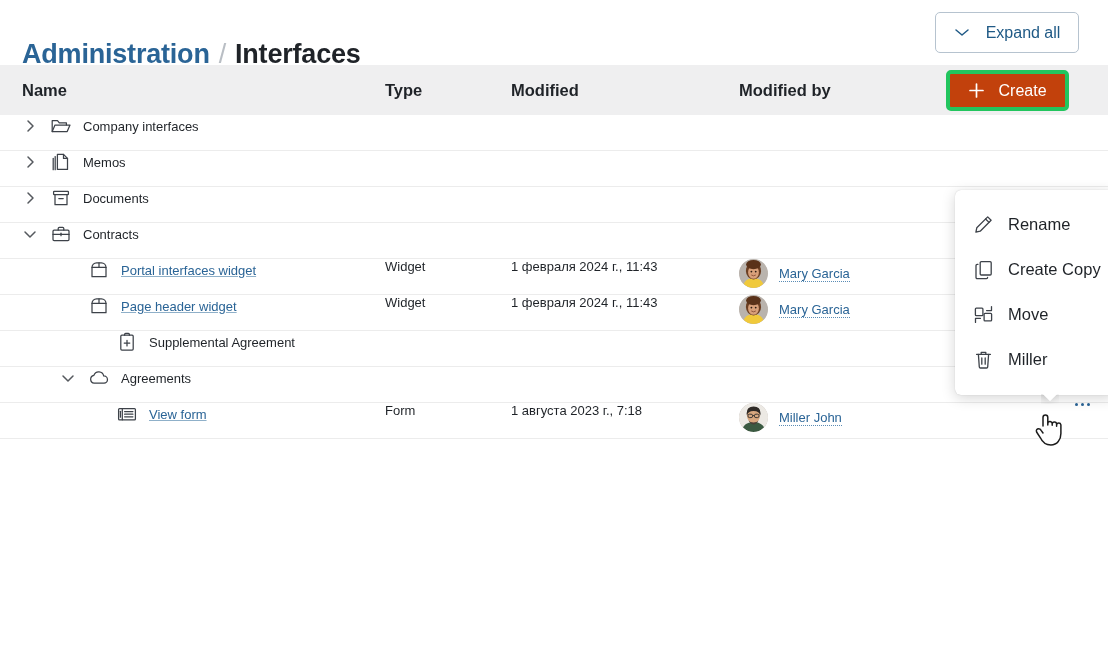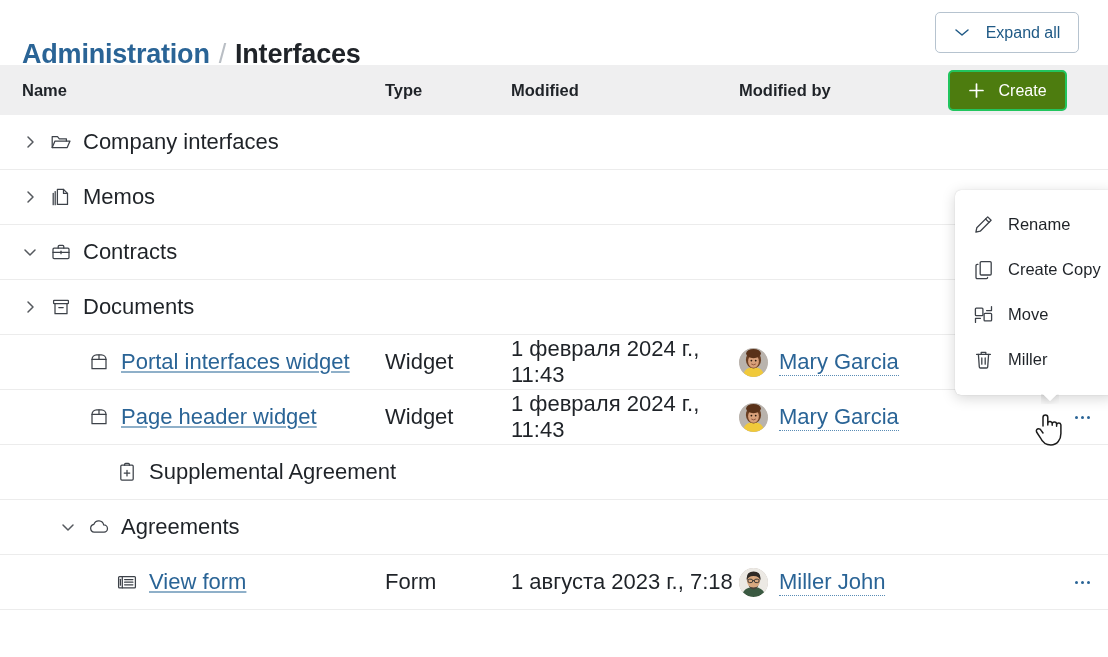--- a/index.html
+++ b/index.html
@@ -52,22 +52,22 @@
     cursor: pointer;
     white-space: nowrap;
     user-select: none;
   }
   .btn-outline {
     background: #ffffff;
     border: 1px solid #b6c3cf;
     color: #205a86;
   }
   .btn-primary {
-    background: #4d7c0f;
-    border: 2px solid #22c55e;
+    background: #c2410c;
+    border: 4px solid #22c55e;
     color: #ffffff;
     text-align: right;
   }
   .btn .ico { display: inline-flex; align-items: center; }
 
   
   .table { width: 100%; }
   .thead {
     display: flex;
     align-items: center;
@@ -78,24 +78,24 @@
     color: #1f2328;
   }
   .col-name     { width: 385px; padding-left: 22px; }
   .col-type     { width: 126px; }
   .col-modified { width: 228px; }
   .col-by       { flex: 1; }
   .col-actions  { width: 52px; }
 
   .row {
     display: flex;
-    align-items: center;
-    height: 55px;
+    align-items: flex-start;
+    height: 36px;
     border-bottom: 1px solid #ececec;
-    font-size: 22px;
+    font-size: 13px;
     position: relative;
   }
   .row:first-of-type { }
 
   .name-cell {
     display: flex;
     align-items: center;
     width: 385px;
     padding-left: 22px;
   }
@@ -307,54 +307,54 @@
           <span class="row-label">Memos</span>
         </div>
         <div class="cell-type"></div>
         <div class="cell-mod"></div>
         <div class="cell-by"></div>
         <div class="cell-act"></div>
       </div>
       <div class="row">
         <div class="name-cell" style="padding-left:22px">
           <span class="chev">
+            <svg width="11" height="14" viewBox="0 0 11 14" fill="none" stroke="#55595e" stroke-width="1.5" stroke-linecap="round" stroke-linejoin="round">
+              <path d="M3 2l5 5-5 5"></path>
+            </svg>
+          </span>
+          <span class="row-icon">
+            <svg width="22" height="22" viewBox="0 0 22 22" fill="none" stroke="#3d4249" stroke-width="1.25" stroke-linecap="round" stroke-linejoin="round">
+              <rect x="3.6" y="4.3" width="14.8" height="3.3" rx="0.6"></rect>
+              <path d="M5 7.6v10.1h12V7.6"></path>
+              <path d="M8.8 11.6h4.4"></path>
+            </svg>
+          </span>
+          <span class="row-label">Documents</span>
+        </div>
+        <div class="cell-type"></div>
+        <div class="cell-mod"></div>
+        <div class="cell-by"></div>
+        <div class="cell-act"></div>
+      </div>
+      <div class="row">
+        <div class="name-cell" style="padding-left:22px">
+          <span class="chev">
             <svg width="14" height="11" viewBox="0 0 14 11" fill="none" stroke="#55595e" stroke-width="1.5" stroke-linecap="round" stroke-linejoin="round">
               <path d="M2 3l5 5 5-5"></path>
             </svg>
           </span>
           <span class="row-icon">
             <svg width="22" height="22" viewBox="0 0 22 22" fill="none" stroke="#3d4249" stroke-width="1.25" stroke-linecap="round" stroke-linejoin="round">
               <rect x="3" y="7.1" width="16" height="10.6" rx="1.1"></rect>
               <path d="M8.2 7.1V5.4a1.1 1.1 0 0 1 1.1-1.1h3.4a1.1 1.1 0 0 1 1.1 1.1v1.7"></path>
               <path d="M3 11.4h16"></path>
               <path d="M11 10.2v2.5"></path>
             </svg>
           </span>
           <span class="row-label">Contracts</span>
-        </div>
-        <div class="cell-type"></div>
-        <div class="cell-mod"></div>
-        <div class="cell-by"></div>
-        <div class="cell-act"></div>
-      </div>
-      <div class="row">
-        <div class="name-cell" style="padding-left:22px">
-          <span class="chev">
-            <svg width="11" height="14" viewBox="0 0 11 14" fill="none" stroke="#55595e" stroke-width="1.5" stroke-linecap="round" stroke-linejoin="round">
-              <path d="M3 2l5 5-5 5"></path>
-            </svg>
-          </span>
-          <span class="row-icon">
-            <svg width="22" height="22" viewBox="0 0 22 22" fill="none" stroke="#3d4249" stroke-width="1.25" stroke-linecap="round" stroke-linejoin="round">
-              <rect x="3.6" y="4.3" width="14.8" height="3.3" rx="0.6"></rect>
-              <path d="M5 7.6v10.1h12V7.6"></path>
-              <path d="M8.8 11.6h4.4"></path>
-            </svg>
-          </span>
-          <span class="row-label">Documents</span>
         </div>
         <div class="cell-type"></div>
         <div class="cell-mod"></div>
         <div class="cell-by"></div>
         <div class="cell-act"></div>
       </div>
       <div class="row">
         <div class="name-cell" style="padding-left:60px">
           <span class="chev blank"></span>
           <span class="row-icon">

